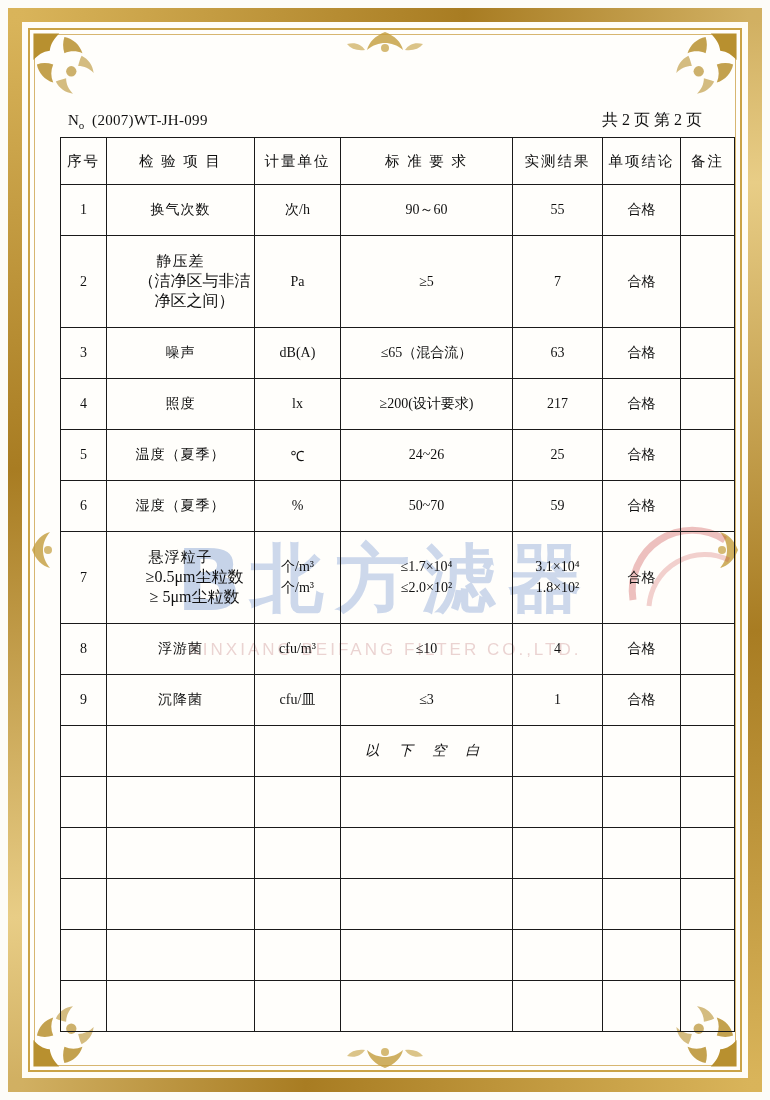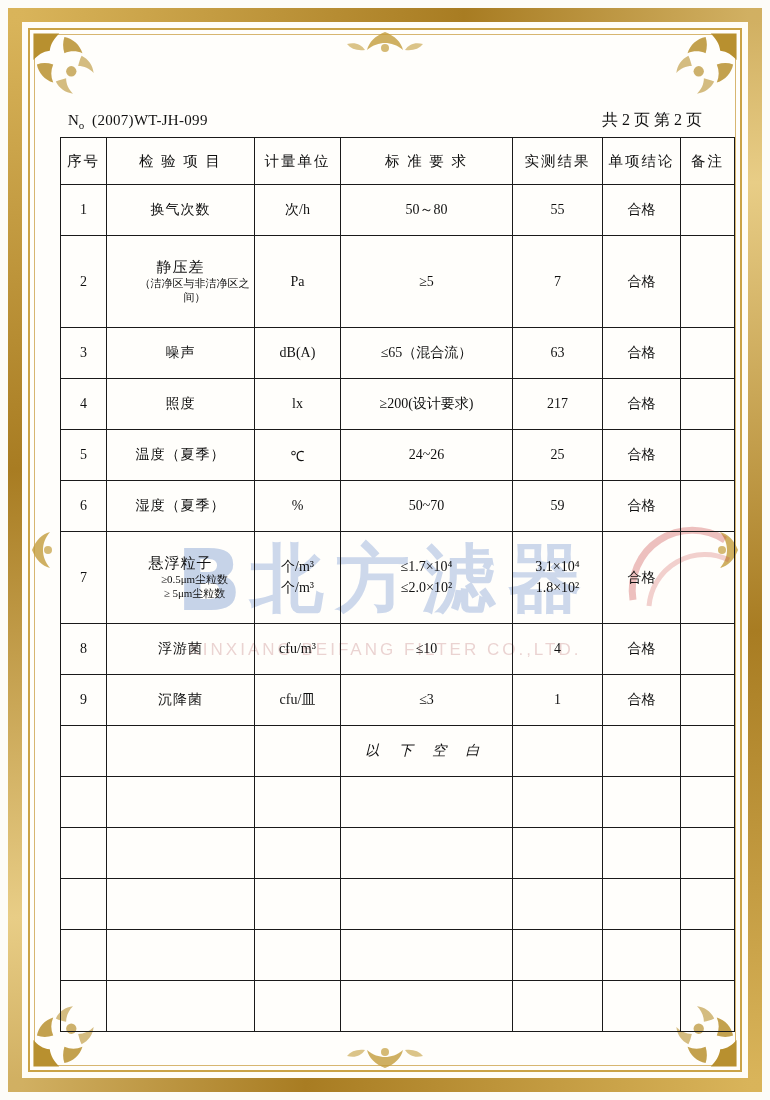--- a/index.html
+++ b/index.html
@@ -93,21 +93,21 @@
   table.report tbody td{height:46px;}
   .c-no{width:46px;}
   .c-item{width:148px;}
   .c-unit{width:86px;}
   .c-req{width:172px;}
   .c-res{width:90px;}
   .c-concl{width:78px;}
   .c-remark{width:54px;}
 
   .item-main{font-size:15px;letter-spacing:1px;text-align:center;}
-  .item-sub{font-size:11px;line-height:1.25;color:#111;margin-left:28px;}
+  .item-sub{font-size:16px;line-height:1.25;color:#111;margin-left:28px;}
   .small{font-size:11.5px;margin-left:32px;}
   .two-line{line-height:1.45;}
   .blank-note{letter-spacing:8px;font-size:15px;}
   .tall{height:92px;}
   .empty-row td{height:46px;border-top:none;border-bottom:none;font-style:italic;}
   .empty-row.last td{border-bottom:1px solid #1a1a1a;}
 
   
   .blankgrid td{border-left:1px solid #1a1a1a;border-right:1px solid #1a1a1a;}
 
@@ -261,21 +261,21 @@
           <th>单项结论</th>
           <th>备注</th>
         </tr>
       </thead>
       <tbody>
 
         <tr>
           <td>1</td>
           <td class="item-main">换气次数</td>
           <td>次/h</td>
-          <td>50～80</td>
+          <td>90～60</td>
           <td>55</td>
           <td>合格</td>
           <td></td>
         </tr>
 
         <tr class="tall">
           <td>2</td>
           <td>
             <div class="item-main">静压差</div>
             <div class="item-sub">（洁净区与非洁净区之间）</div>

